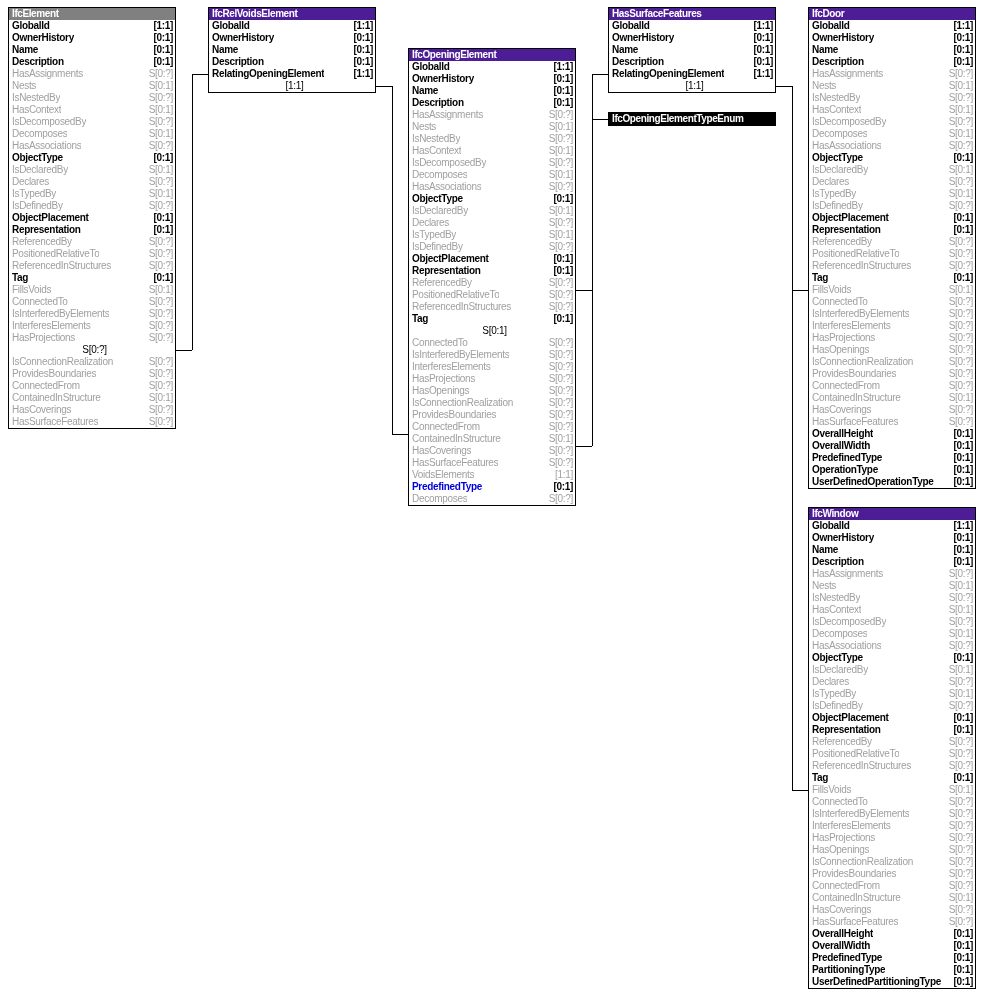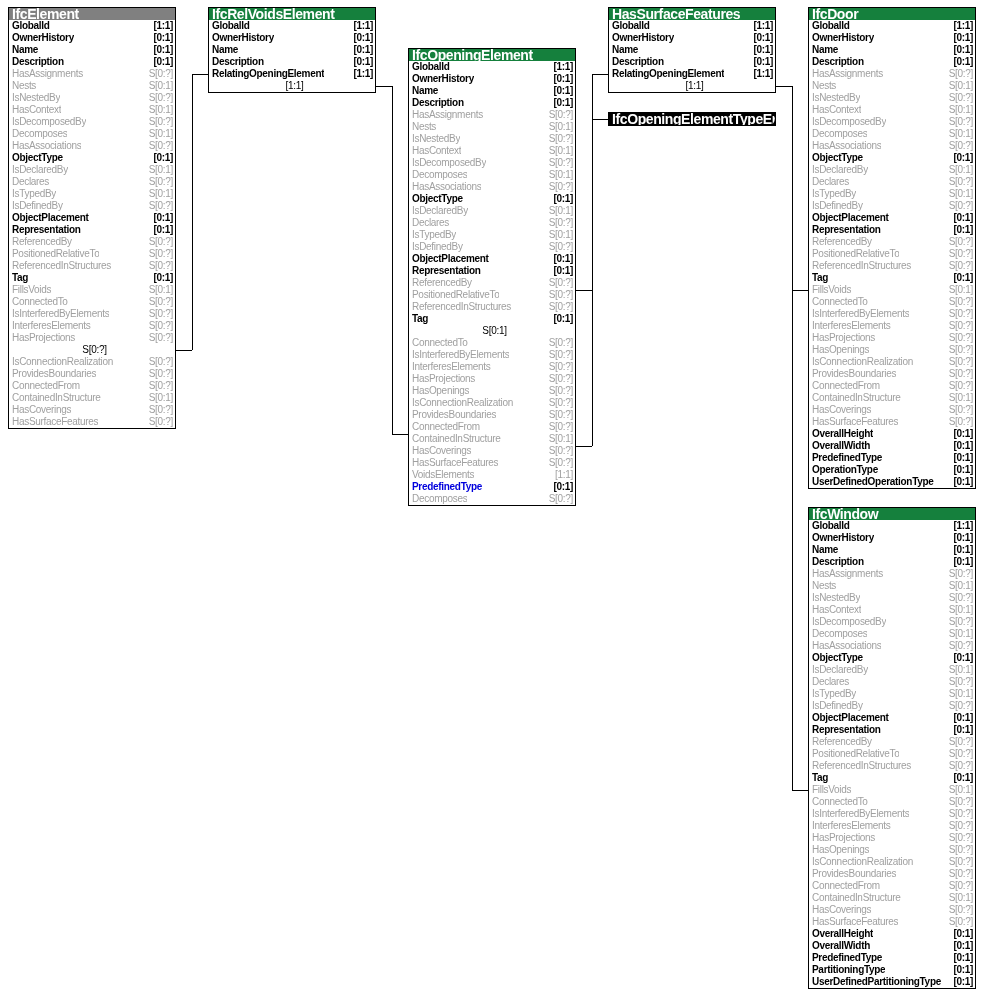--- a/index.html
+++ b/index.html
@@ -22,29 +22,29 @@
   .entity {
     position: absolute;
     box-sizing: border-box;
     border: 1px solid #000000;
     background: #ffffff;
     z-index: 5;
   }
   .entity-header {
     height: 12px;
     line-height: 12px;
-    font-size: 14px;
+    font-size: 10px;
     font-weight: bold;
     color: #ffffff;
     padding-left: 3px;
     white-space: nowrap;
     overflow: hidden;
     letter-spacing: -0.4px;
   }
-  .entity-header.solid   { background: #15803d; }
+  .entity-header.solid   { background: #4c1d95; }
   .entity-header.abstract{ background: #808080; }
 
   .attr-list { display: block; }
 
   .attr {
     height: 12px;
     line-height: 12px;
     font-size: 10px;
     display: flex;
     justify-content: space-between;

